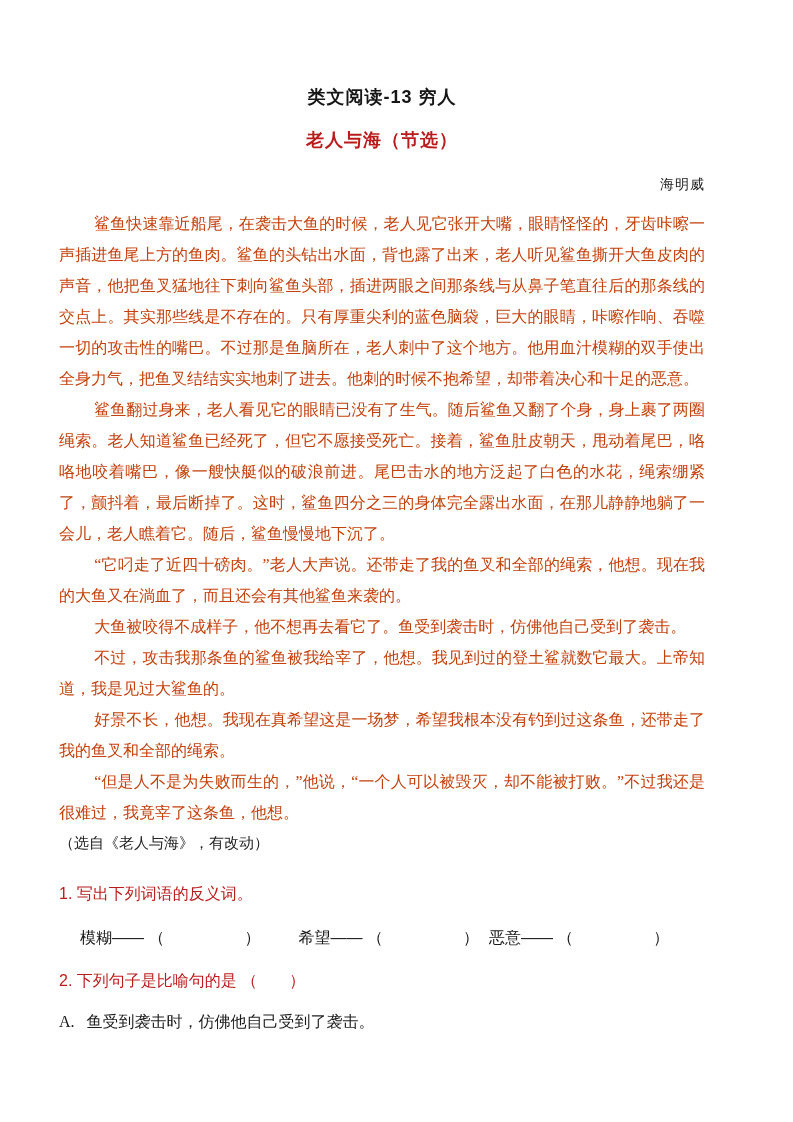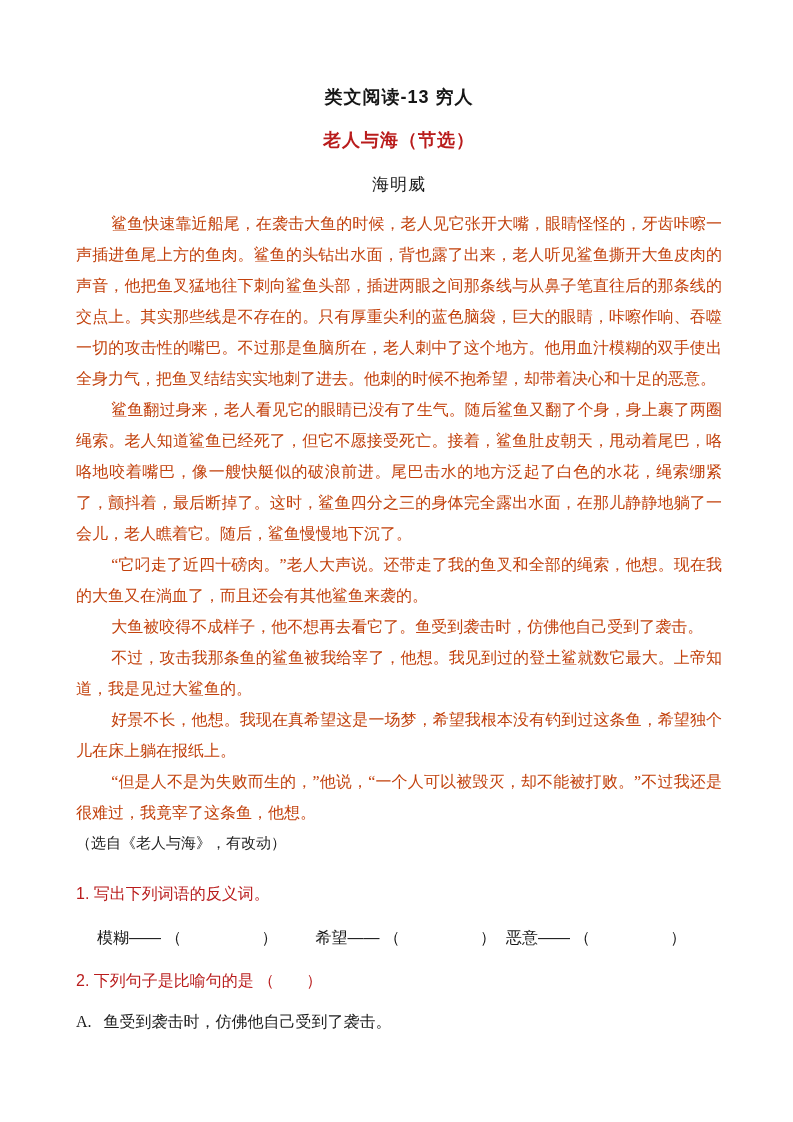--- a/index.html
+++ b/index.html
@@ -11,21 +11,21 @@
     position: relative;
     width: 793px;
     height: 1122px;
     margin: 0 auto;
     background: #ffffff;
     color: #1c1c1c;
     overflow: hidden;
   }
   .content {
     position: absolute;
-    left: 76px;
+    left: 59px;
     top: 86px;
     width: 646px;
   }
   .doc-title {
     margin: 0;
     font-family: "Liberation Sans", "DejaVu Sans", sans-serif;
     font-weight: bold;
     font-size: 18px;
     line-height: 22px;
     text-align: center;
@@ -39,23 +39,23 @@
     font-size: 18px;
     line-height: 22px;
     text-align: center;
     color: #b91c1c;
     letter-spacing: 1px;
   }
   .doc-author {
     margin: 23px 0 0 0;
     font-family: "Liberation Serif", "DejaVu Serif", serif;
     font-weight: normal;
-    font-size: 17px;
+    font-size: 14px;
     line-height: 22px;
-    text-align: center;
+    text-align: right;
     color: #1c1c1c;
     letter-spacing: 1px;
   }
   .passage {
     margin-top: 12px;
   }
   .passage p {
     margin: 0;
     font-family: "Liberation Serif", "DejaVu Serif", serif;
     font-size: 16px;
@@ -122,21 +122,21 @@
     <h2 class="doc-subtitle">老人与海（节选）</h2>
 
     <div class="doc-author">海明威</div>
 
     <div class="passage">
       <p>鲨鱼快速靠近船尾，在袭击大鱼的时候，老人见它张开大嘴，眼睛怪怪的，牙齿咔嚓一声插进鱼尾上方的鱼肉。鲨鱼的头钻出水面，背也露了出来，老人听见鲨鱼撕开大鱼皮肉的声音，他把鱼叉猛地往下刺向鲨鱼头部，插进两眼之间那条线与从鼻子笔直往后的那条线的交点上。其实那些线是不存在的。只有厚重尖利的蓝色脑袋，巨大的眼睛，咔嚓作响、吞噬一切的攻击性的嘴巴。不过那是鱼脑所在，老人刺中了这个地方。他用血汁模糊的双手使出全身力气，把鱼叉结结实实地刺了进去。他刺的时候不抱希望，却带着决心和十足的恶意。</p>
       <p>鲨鱼翻过身来，老人看见它的眼睛已没有了生气。随后鲨鱼又翻了个身，身上裹了两圈绳索。老人知道鲨鱼已经死了，但它不愿接受死亡。接着，鲨鱼肚皮朝天，甩动着尾巴，咯咯地咬着嘴巴，像一艘快艇似的破浪前进。尾巴击水的地方泛起了白色的水花，绳索绷紧了，颤抖着，最后断掉了。这时，鲨鱼四分之三的身体完全露出水面，在那儿静静地躺了一会儿，老人瞧着它。随后，鲨鱼慢慢地下沉了。</p>
       <p>“它叼走了近四十磅肉。”老人大声说。还带走了我的鱼叉和全部的绳索，他想。现在我的大鱼又在淌血了，而且还会有其他鲨鱼来袭的。</p>
       <p>大鱼被咬得不成样子，他不想再去看它了。鱼受到袭击时，仿佛他自己受到了袭击。</p>
       <p>不过，攻击我那条鱼的鲨鱼被我给宰了，他想。我见到过的登土鲨就数它最大。上帝知道，我是见过大鲨鱼的。</p>
-      <p>好景不长，他想。我现在真希望这是一场梦，希望我根本没有钓到过这条鱼，希望独个儿在床上躺在报纸上。</p>
+      <p>好景不长，他想。我现在真希望这是一场梦，希望我根本没有钓到过这条鱼，还带走了我的鱼叉和全部的绳索。</p>
       <p>“但是人不是为失败而生的，”他说，“一个人可以被毁灭，却不能被打败。”不过我还是很难过，我竟宰了这条鱼，他想。</p>
       <div class="attribution">（选自《老人与海》，有改动）</div>
     </div>
 
     <div class="question q1">1. 写出下列词语的反义词。</div>
 
     <div class="blanks-row">
       <span class="blank-item">模糊—— （　　　　　）</span>
       <span class="blank-item">希望—— （　　　　　）</span>
       <span class="blank-item">恶意—— （　　　　　）</span>

